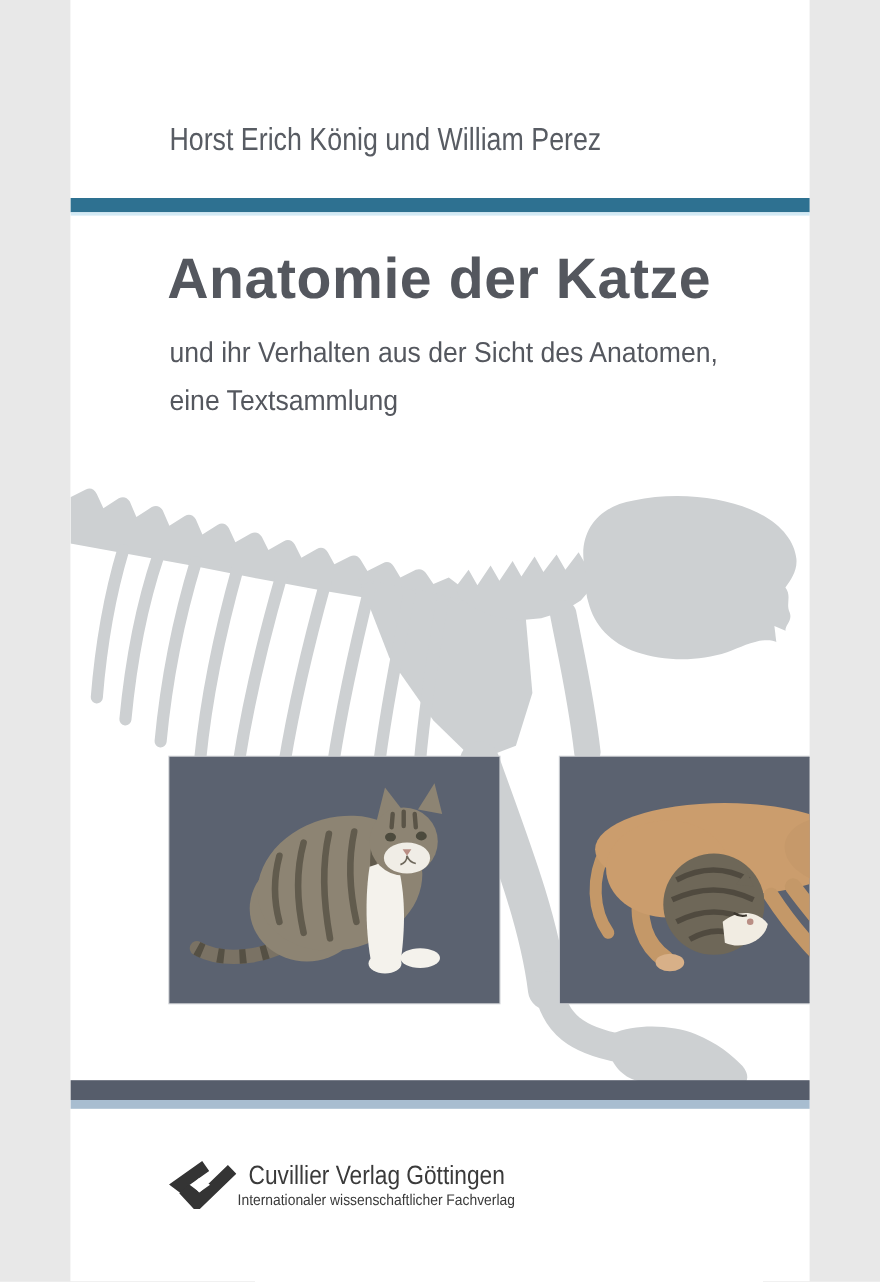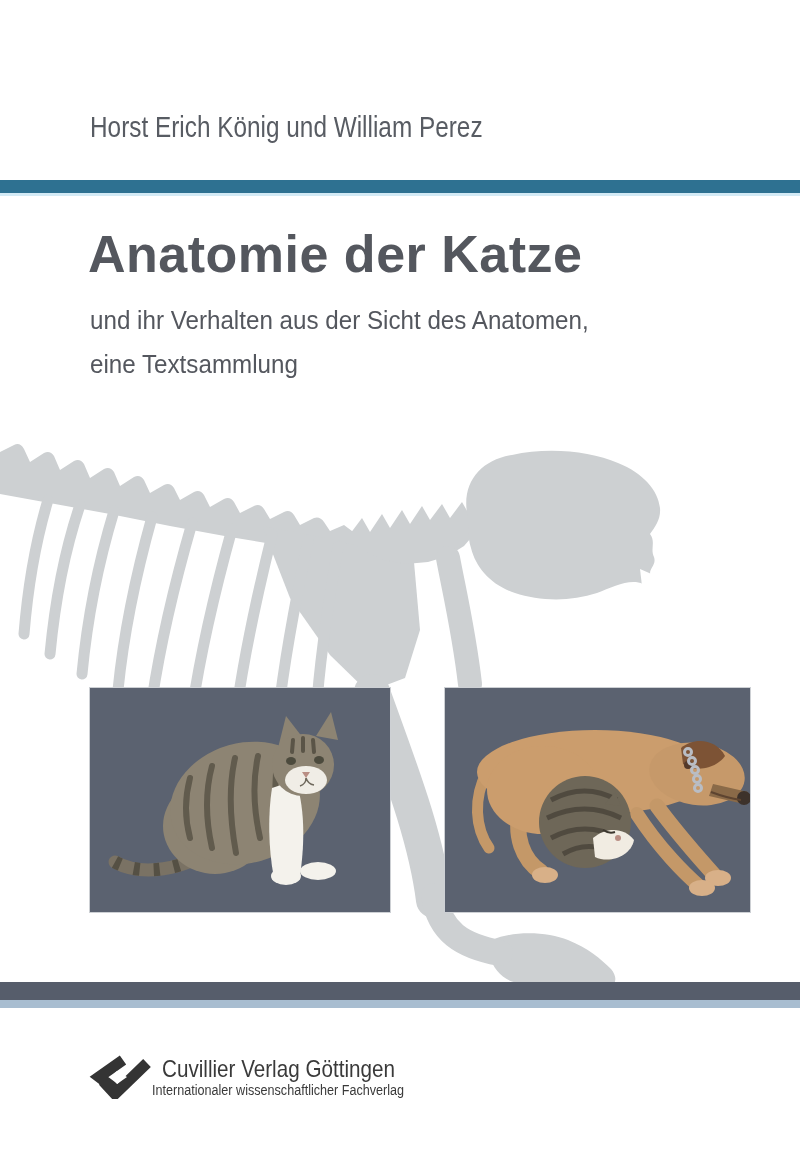--- a/index.html
+++ b/index.html
@@ -1,17 +1,17 @@
 <!DOCTYPE html>
 <html><head>
 <meta charset="utf-8">
 <style>
   html,body{margin:0;padding:0;background:#e8e8e8;}
   #cover{
-    position:relative;width:800px;height:1165px;margin:0 auto;
+    position:relative;width:672px;height:1165px;margin:0 auto;
     background:#ffffff;overflow:hidden;
     font-family:"Liberation Sans",sans-serif;
   }
   .abs{position:absolute;}
   
   #author-line{
     left:90px;top:111px;font-size:29px;color:#585c63;
     transform:scaleX(.84);transform-origin:left top;white-space:nowrap;
   }
   #book-title{

